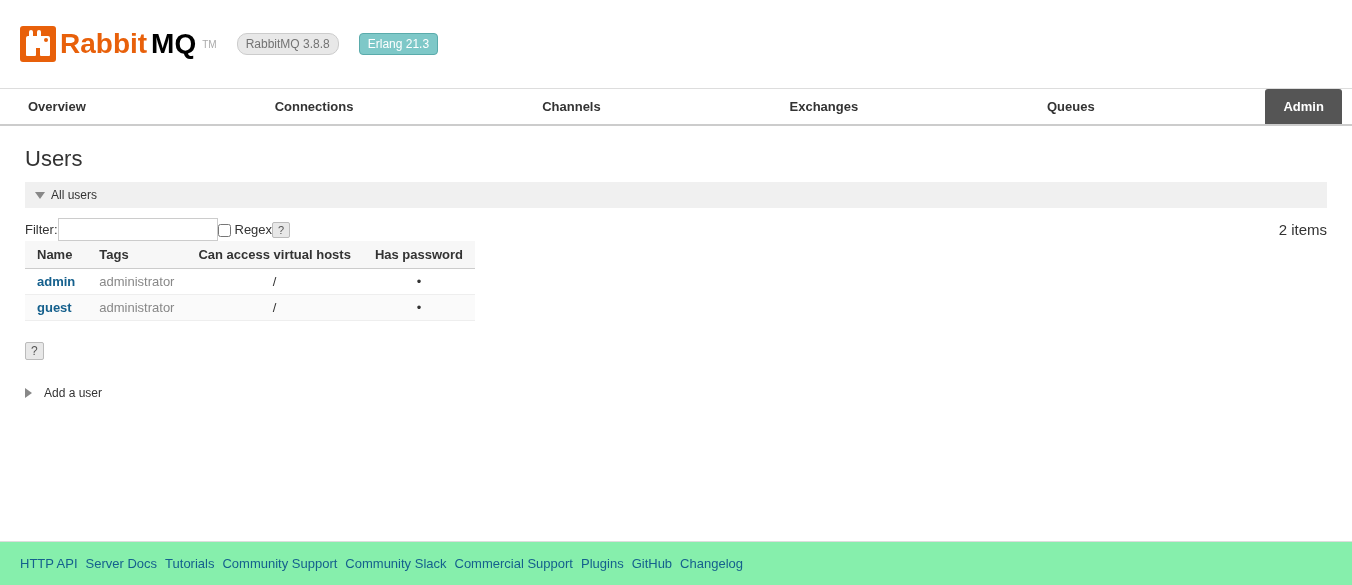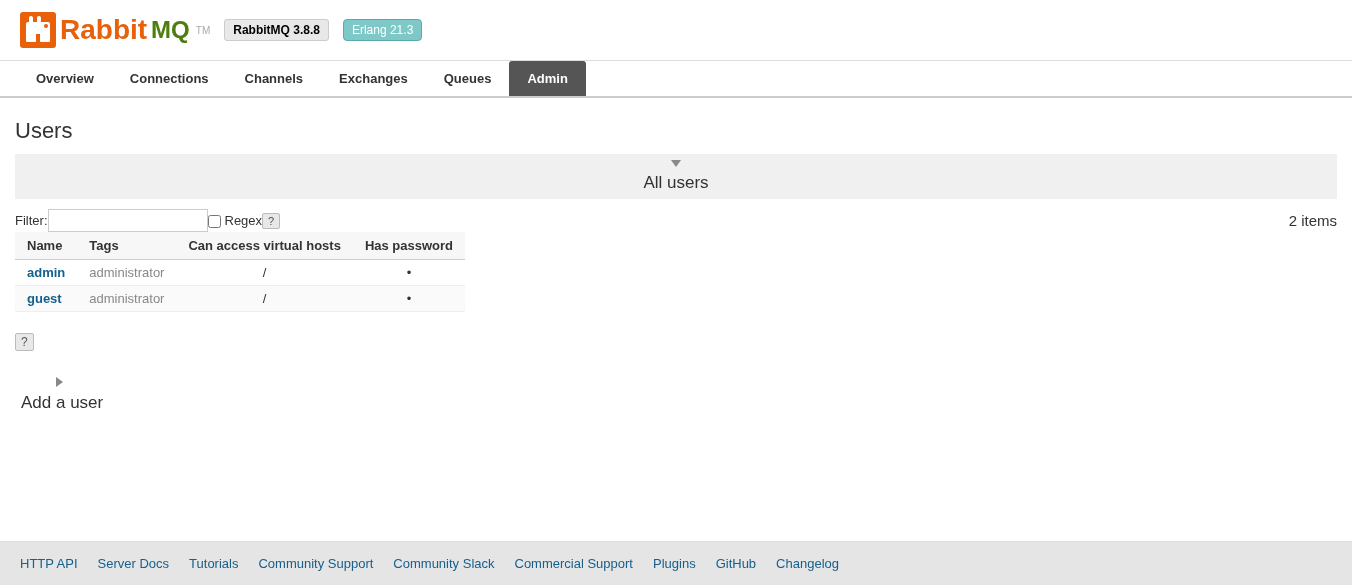--- a/index.html
+++ b/index.html
@@ -2,115 +2,114 @@
 <html><head>
   <meta charset="utf-8">
   <style>
     * { box-sizing: border-box; margin: 0; padding: 0; }
     body { font-family: Arial, Helvetica, sans-serif; font-size: 13px; color: #333; background: #fff; }
 
     
     #header {
       display: flex;
       align-items: center;
-      padding: 12px 20px;
+      padding: 26px 20px;
       border-bottom: 1px solid #ddd;
-      gap: 14px;
+      gap: 20px;
     }
     #logo {
       display: flex;
       align-items: center;
       gap: 4px;
     }
     .logo-icon {
       width: 36px;
       height: 36px;
     }
     .logo-text-rabbit {
       font-size: 28px;
       font-weight: bold;
       color: #e8600a;
       font-family: Arial, sans-serif;
     }
     .logo-text-mq {
-      font-size: 24px;
+      font-size: 28px;
       font-weight: bold;
-      color: #4d7c0f;
+      color: #000000;
       text-align: center;
     }
     .logo-tm {
       font-size: 10px;
       color: #aaa;
       vertical-align: super;
       margin-left: 2px;
     }
     .version-badge {
       background: #e8e8e8;
       border: 1px solid #ccc;
-      border-radius: 3px;
+      border-radius: 10px;
       padding: 3px 8px;
       font-size: 12px;
-      color: #000000;
-      font-weight: bold;
+      color: #737373;
     }
     .erlang-badge {
       background: #7ec8c8;
       border: 1px solid #5aabab;
       border-radius: 4px;
       padding: 3px 8px;
       font-size: 12px;
       color: #fff;
     }
 
     
     #nav {
       display: flex;
-      padding: 0 18px;
+      padding: 0 10px;
       border-bottom: 2px solid #ccc;
       background: #fff;
+      justify-content: space-between;
     }
     .nav-item {
       padding: 10px 18px;
       font-size: 13px;
       font-weight: bold;
       color: #333;
       cursor: pointer;
       text-decoration: none;
       border: none;
       background: none;
     }
     .nav-item.active {
       background: #555;
       color: #fff;
       border-radius: 3px 3px 0 0;
     }
 
     
     #main {
-      padding: 20px 15px;
+      padding: 20px 25px;
     }
     h1 {
       font-size: 22px;
       font-weight: normal;
       margin-bottom: 10px;
       color: #333;
     }
 
     
     .section-header {
       background: #f0f0f0;
       padding: 6px 10px;
       display: flex;
       align-items: center;
       gap: 6px;
-      font-size: 17px;
+      font-size: 12px;
       color: #333;
       cursor: pointer;
       margin-bottom: 10px;
-      flex-direction: column;
     }
     .triangle-down {
       width: 0; height: 0;
       border-left: 5px solid transparent;
       border-right: 5px solid transparent;
       border-top: 7px solid #888;
       display: inline-block;
     }
     .triangle-right {
       width: 0; height: 0;
@@ -182,27 +181,27 @@
     
     .add-user-section {
       margin-top: 20px;
     }
 
     
     #footer {
       border-top: 1px solid #ddd;
       padding: 14px 20px;
       display: flex;
-      gap: 20px;
+      gap: 8px;
       flex-wrap: wrap;
       position: fixed;
       bottom: 0;
       left: 0;
       right: 0;
-      background: #e5e5e5;
+      background: #86efac;
     }
     .footer-link {
       font-size: 13px;
       color: #15608d;
       text-decoration: none;
       cursor: pointer;
     }
 
     
     .filter-container {

